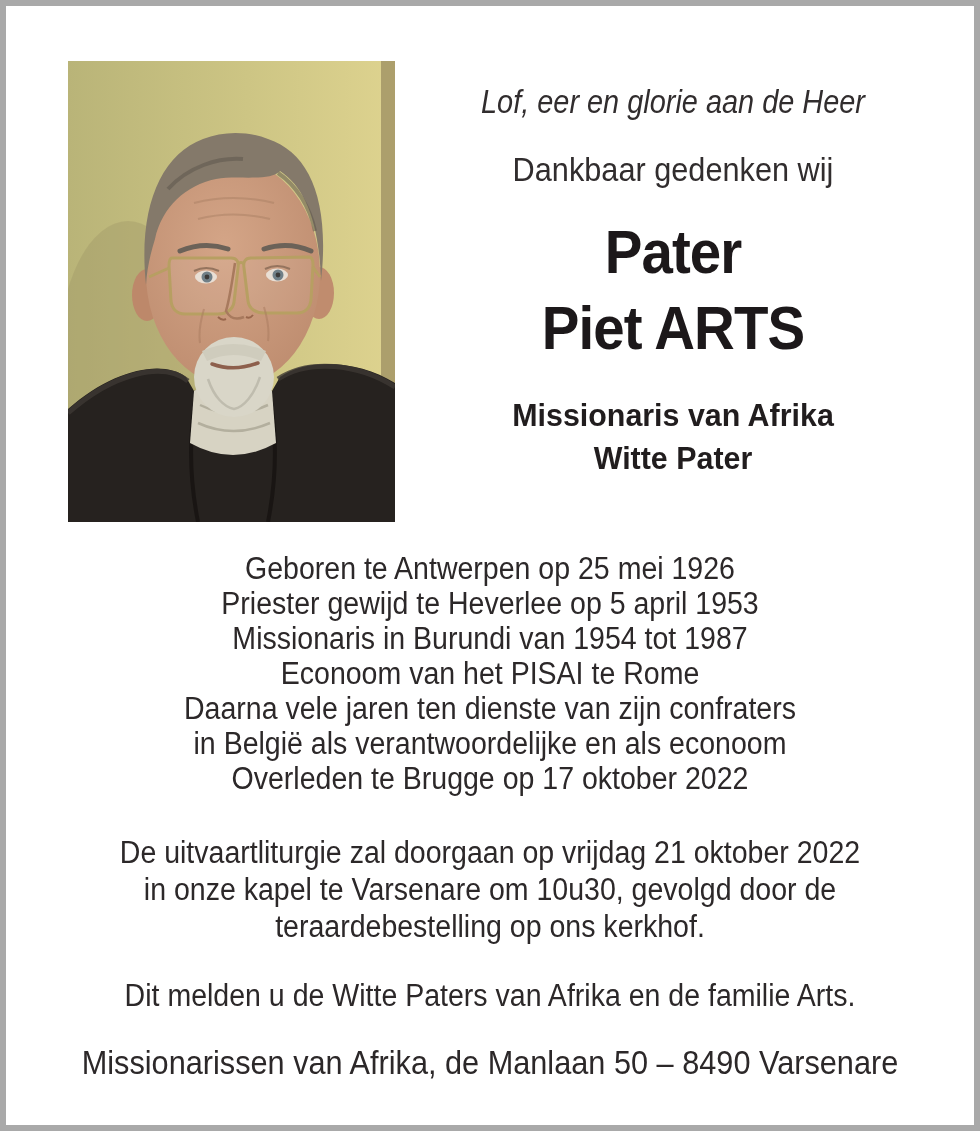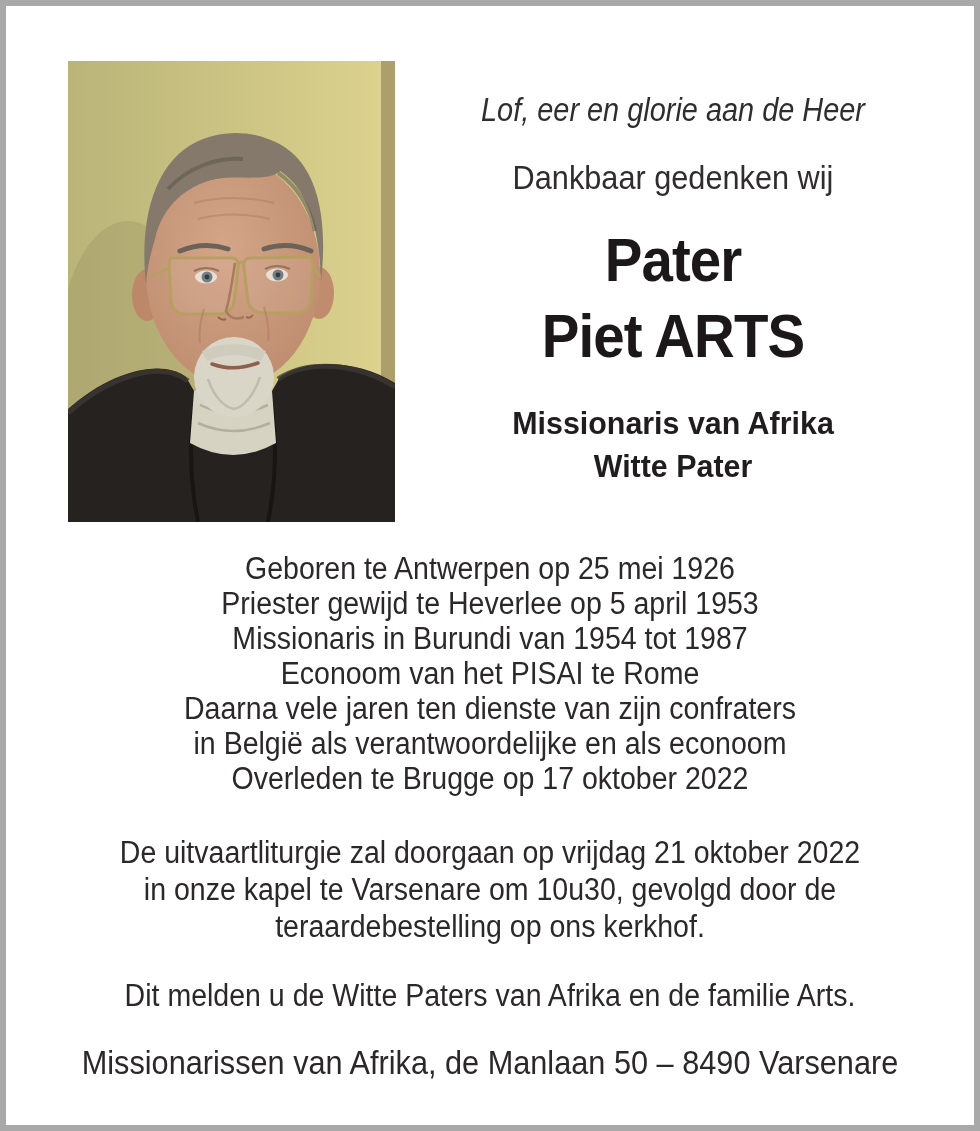--- a/index.html
+++ b/index.html
@@ -11,21 +11,21 @@
     background:#ffffff;
     font-family:"Liberation Sans","DejaVu Sans",sans-serif;
     color:#2c2829;
     overflow:hidden;
   }
   .abs{position:absolute;}
   
   .photo{left:62px;top:55px;width:327px;height:461px;}
   .photo svg{display:block;width:100%;height:100%;}
   
-  .rcol{left:392px;top:8px;width:550px;height:520px;}
+  .rcol{left:392px;top:0;width:550px;height:520px;}
   .rcol .line{position:absolute;left:0;width:100%;text-align:center;white-space:nowrap;}
   .motto{top:78px;font-size:34px;font-style:italic;line-height:1;transform:scaleX(0.85);transform-origin:50% 50%;color:#312d2e;}
   .intro{top:147px;font-size:33px;line-height:1;transform:scaleX(0.93);transform-origin:50% 50%;color:#312d2e;}
   .title-block{top:208px;font-size:62px;font-weight:bold;line-height:76px;color:#1c181a;transform:scaleX(0.91);transform-origin:50% 50%;letter-spacing:-1px;}
   .subtitle-block{top:388px;font-size:32px;font-weight:bold;line-height:43px;color:#211d1e;transform:scaleX(0.95);transform-origin:50% 50%;}
   
   .cblock{left:0;width:100%;text-align:center;white-space:nowrap;transform:scaleX(0.92);transform-origin:50% 50%;}
   .bio{top:545px;font-size:31px;line-height:35px;}
   .funeral{top:828px;font-size:31px;line-height:37px;}
   .announcement{top:971px;font-size:31px;line-height:37px;}

